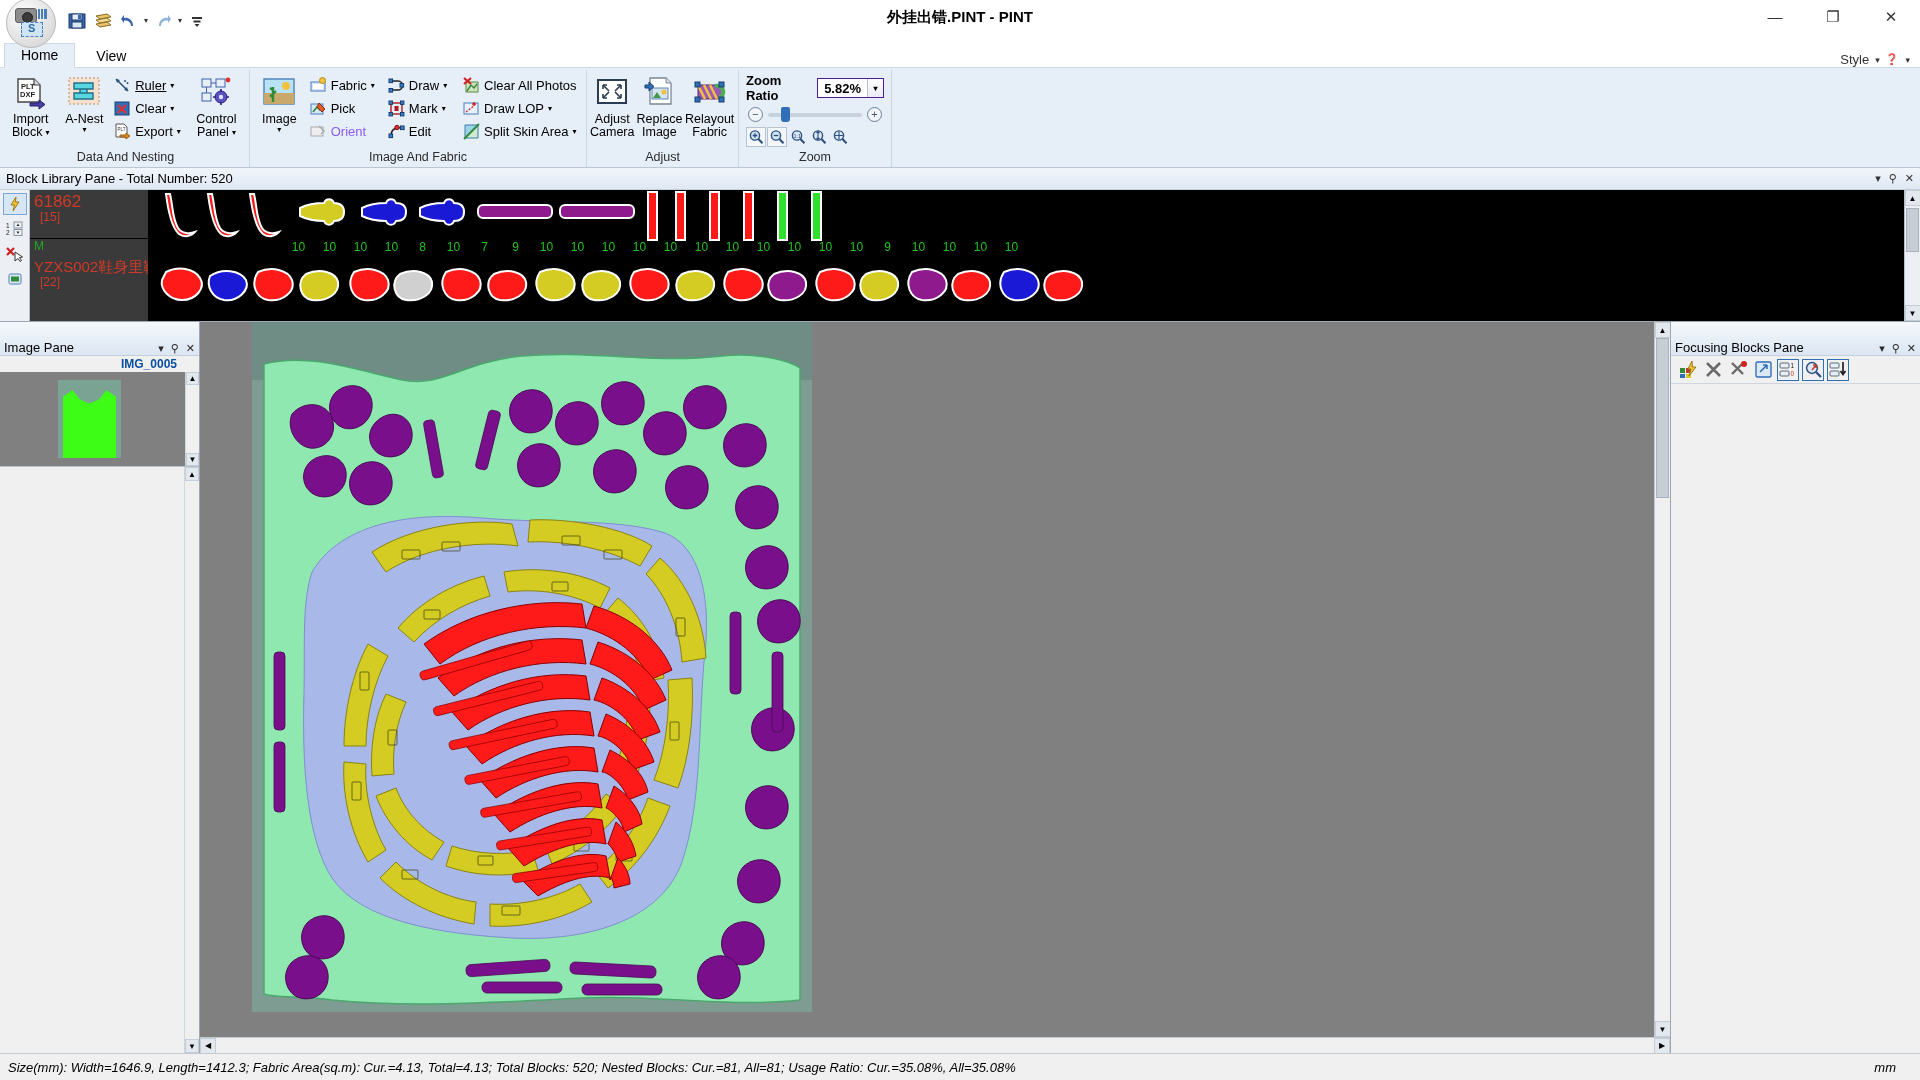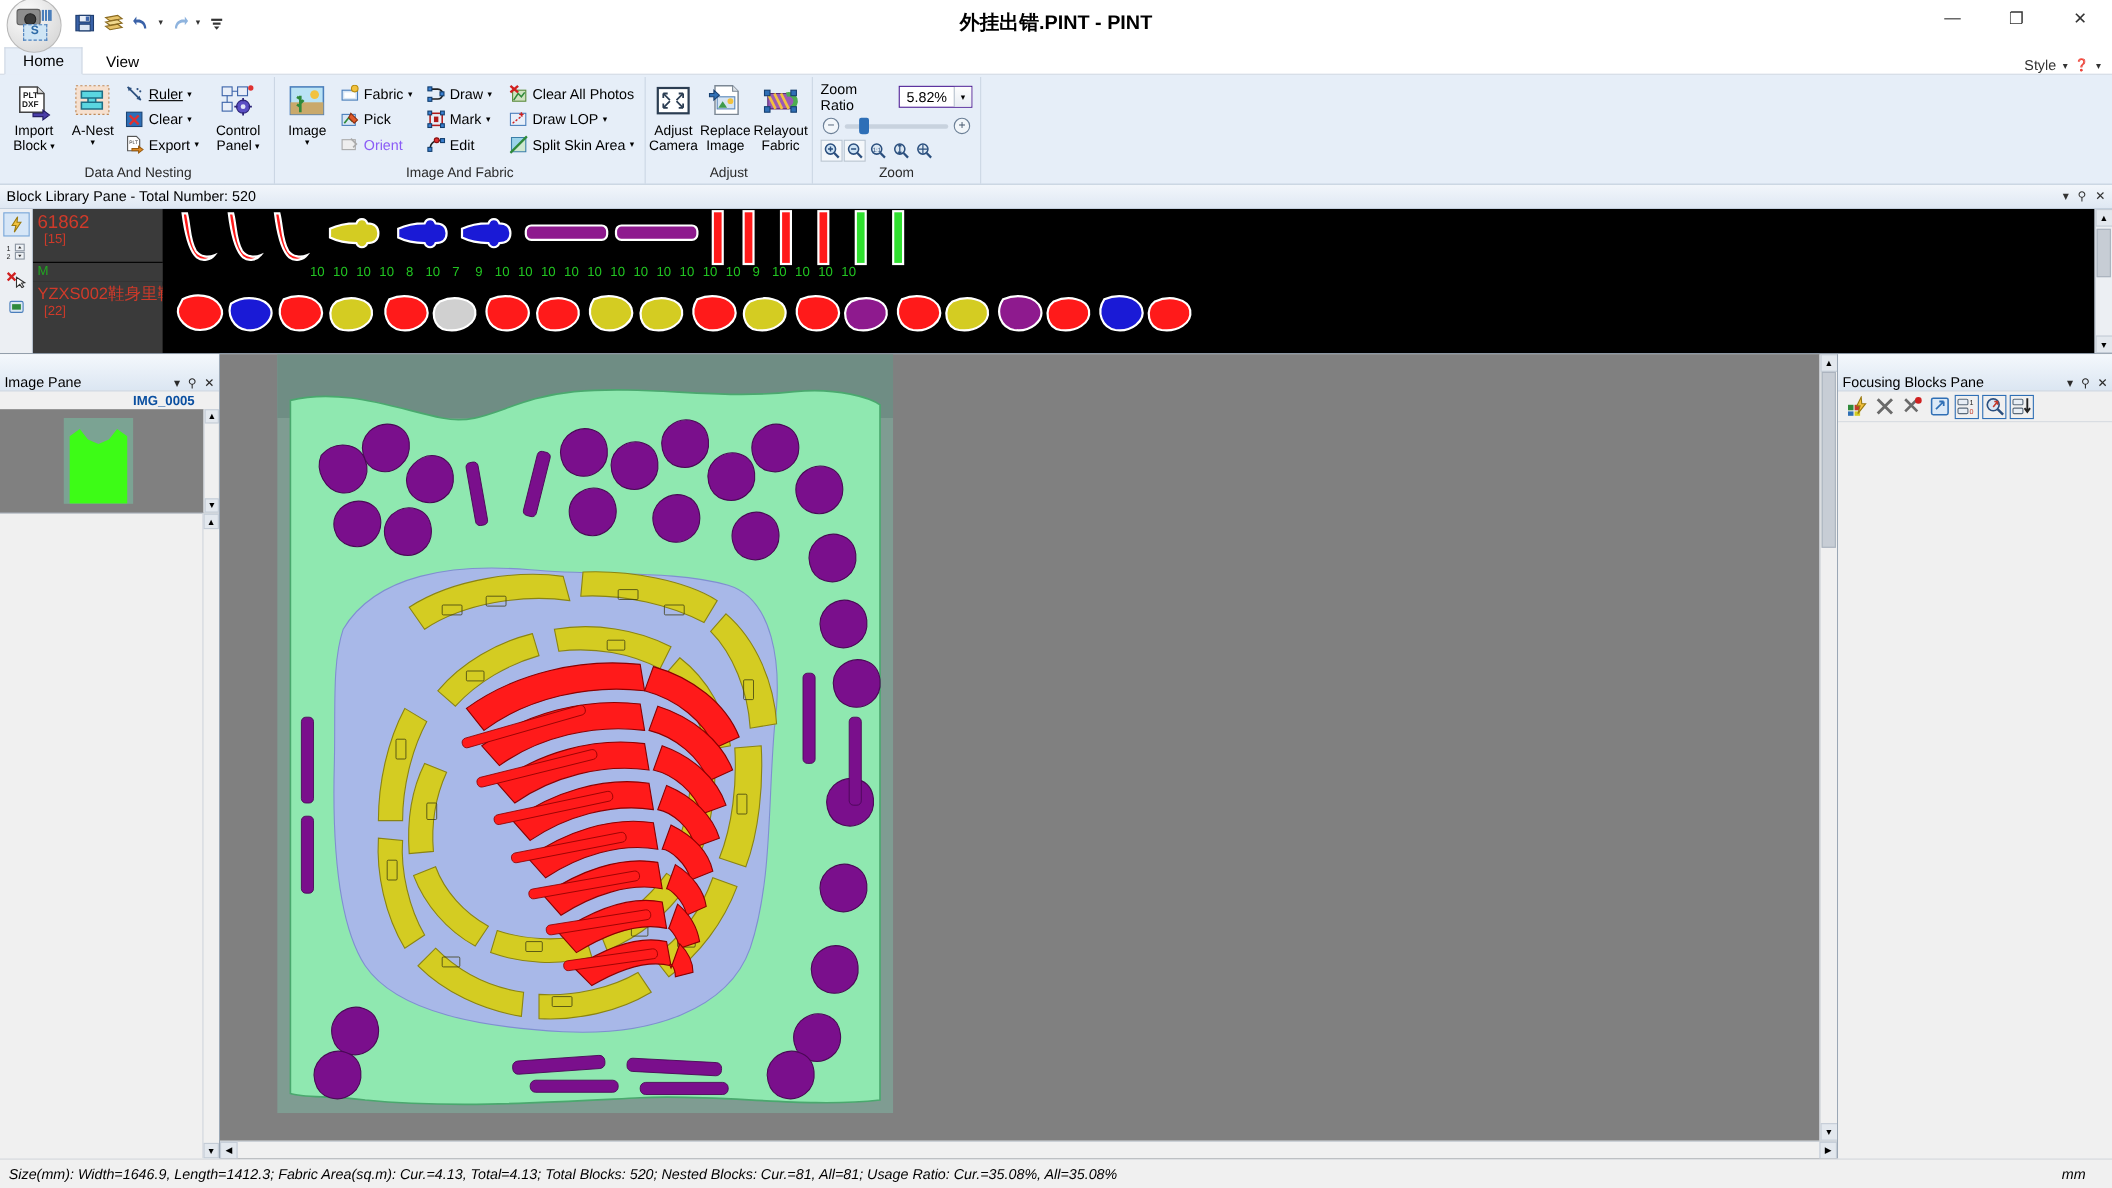--- a/index.html
+++ b/index.html
@@ -53,21 +53,21 @@
     margin-left: 10px; height: 30px;
   }
   .qat-btn {
     width: 22px; height: 22px;
     display: flex; align-items: center; justify-content: center;
   }
   .mini-arrow { font-size: 8px; color:#333; }
 
   .win-title {
     position: absolute; left: 0; right: 0; top: 8px;
-    text-align: center; font-size: 18px; font-weight: bold;
+    text-align: center; font-size: 15px; font-weight: bold;
     pointer-events: none;
   }
   .win-btns {
     margin-left: auto; display: flex; height: 42px;
   }
   .win-btn {
     width: 58px; height: 34px;
     display: flex; align-items:center; justify-content:center;
     font-size: 15px; color:#333;
   }
@@ -132,21 +132,21 @@
   .small-col { display:flex; flex-direction:column; gap:2px; padding-top:2px;}
   .small-btn {
     display:flex; align-items:center; gap:4px;
     font-size: 13px; padding: 1px 4px 1px 2px; height:21px;
     white-space: nowrap;
   }
   .small-btn.disabled { color:#8b5cf6; }
   .sm-ico { width:17px; height:17px; flex:0 0 17px; position:relative;}
 
   
-  .zoom-row1 { display:flex; align-items:center; gap:4px; padding: 3px 4px 0 4px;}
+  .zoom-row1 { display:flex; align-items:center; gap:4px; padding: 3px 4px 0 4px; font-weight: bold;}
   .zoom-label { font-size:13px; }
   .zoom-combo {
     display:flex; align-items:center;
     border:1px solid #4c1d95; background:#fff; height:20px;
   }
   .zoom-val { padding: 0 6px; font-size:13px; min-width:46px; }
   .zoom-drop { width:16px; height:18px; border-left:1px solid #b5c0cd; display:flex;align-items:center;justify-content:center;font-size:8px;background:linear-gradient(#fdfdfd,#e8edf3);}
   .zoom-row2 { display:flex; align-items:center; gap:5px; padding: 4px 6px 0 6px;}
   .circ-btn { width:15px;height:15px;border-radius:50%;border:1px solid #6b7f96;display:flex;align-items:center;justify-content:center;font-size:11px;line-height:11px;color:#44566c;background:#f2f6fa;}
   .slider-track { flex:1; height:4px; background:#c8d2de; border-radius:2px; position:relative;}
@@ -182,21 +182,21 @@
   }
   .blp-rowlabel .idx { font-size:12px; padding-left:6px; margin-top:-2px;}
   .blp-rowlabel .mrow {
     position:absolute; bottom:0; left:0; right:0; height:18px;
     background:#3a3a3a; color:#21a821; font-size:12px; padding-left:4px;
     border-top:1px solid #000;
   }
   .blp-canvas { flex:1; background:#000; position:relative; overflow:hidden;}
   .blp-sizes {
     position:absolute; left:0; bottom:0; height:18px; display:flex; align-items:center;
-    color:#21c321; font-size:12px; gap:0;
+    color:#21c321; font-size:12px; gap:10px;
   }
   .blp-sizes span { display:inline-block; width:21px; text-align:center; }
   .blp-scroll {
     width: 16px; background:#eceff3; border-left:1px solid #b6c0cc;
     display:flex; flex-direction:column; align-items:center;
   }
   .scroll-arrow { width:16px;height:16px;display:flex;align-items:center;justify-content:center;font-size:8px;background:#e3e8ee;border:1px solid #c4ccd6;}
   .scroll-thumb { width:13px; height:44px; background:#c7cdd5; border:1px solid #a9b2bd; margin-top:2px;}
 
   

